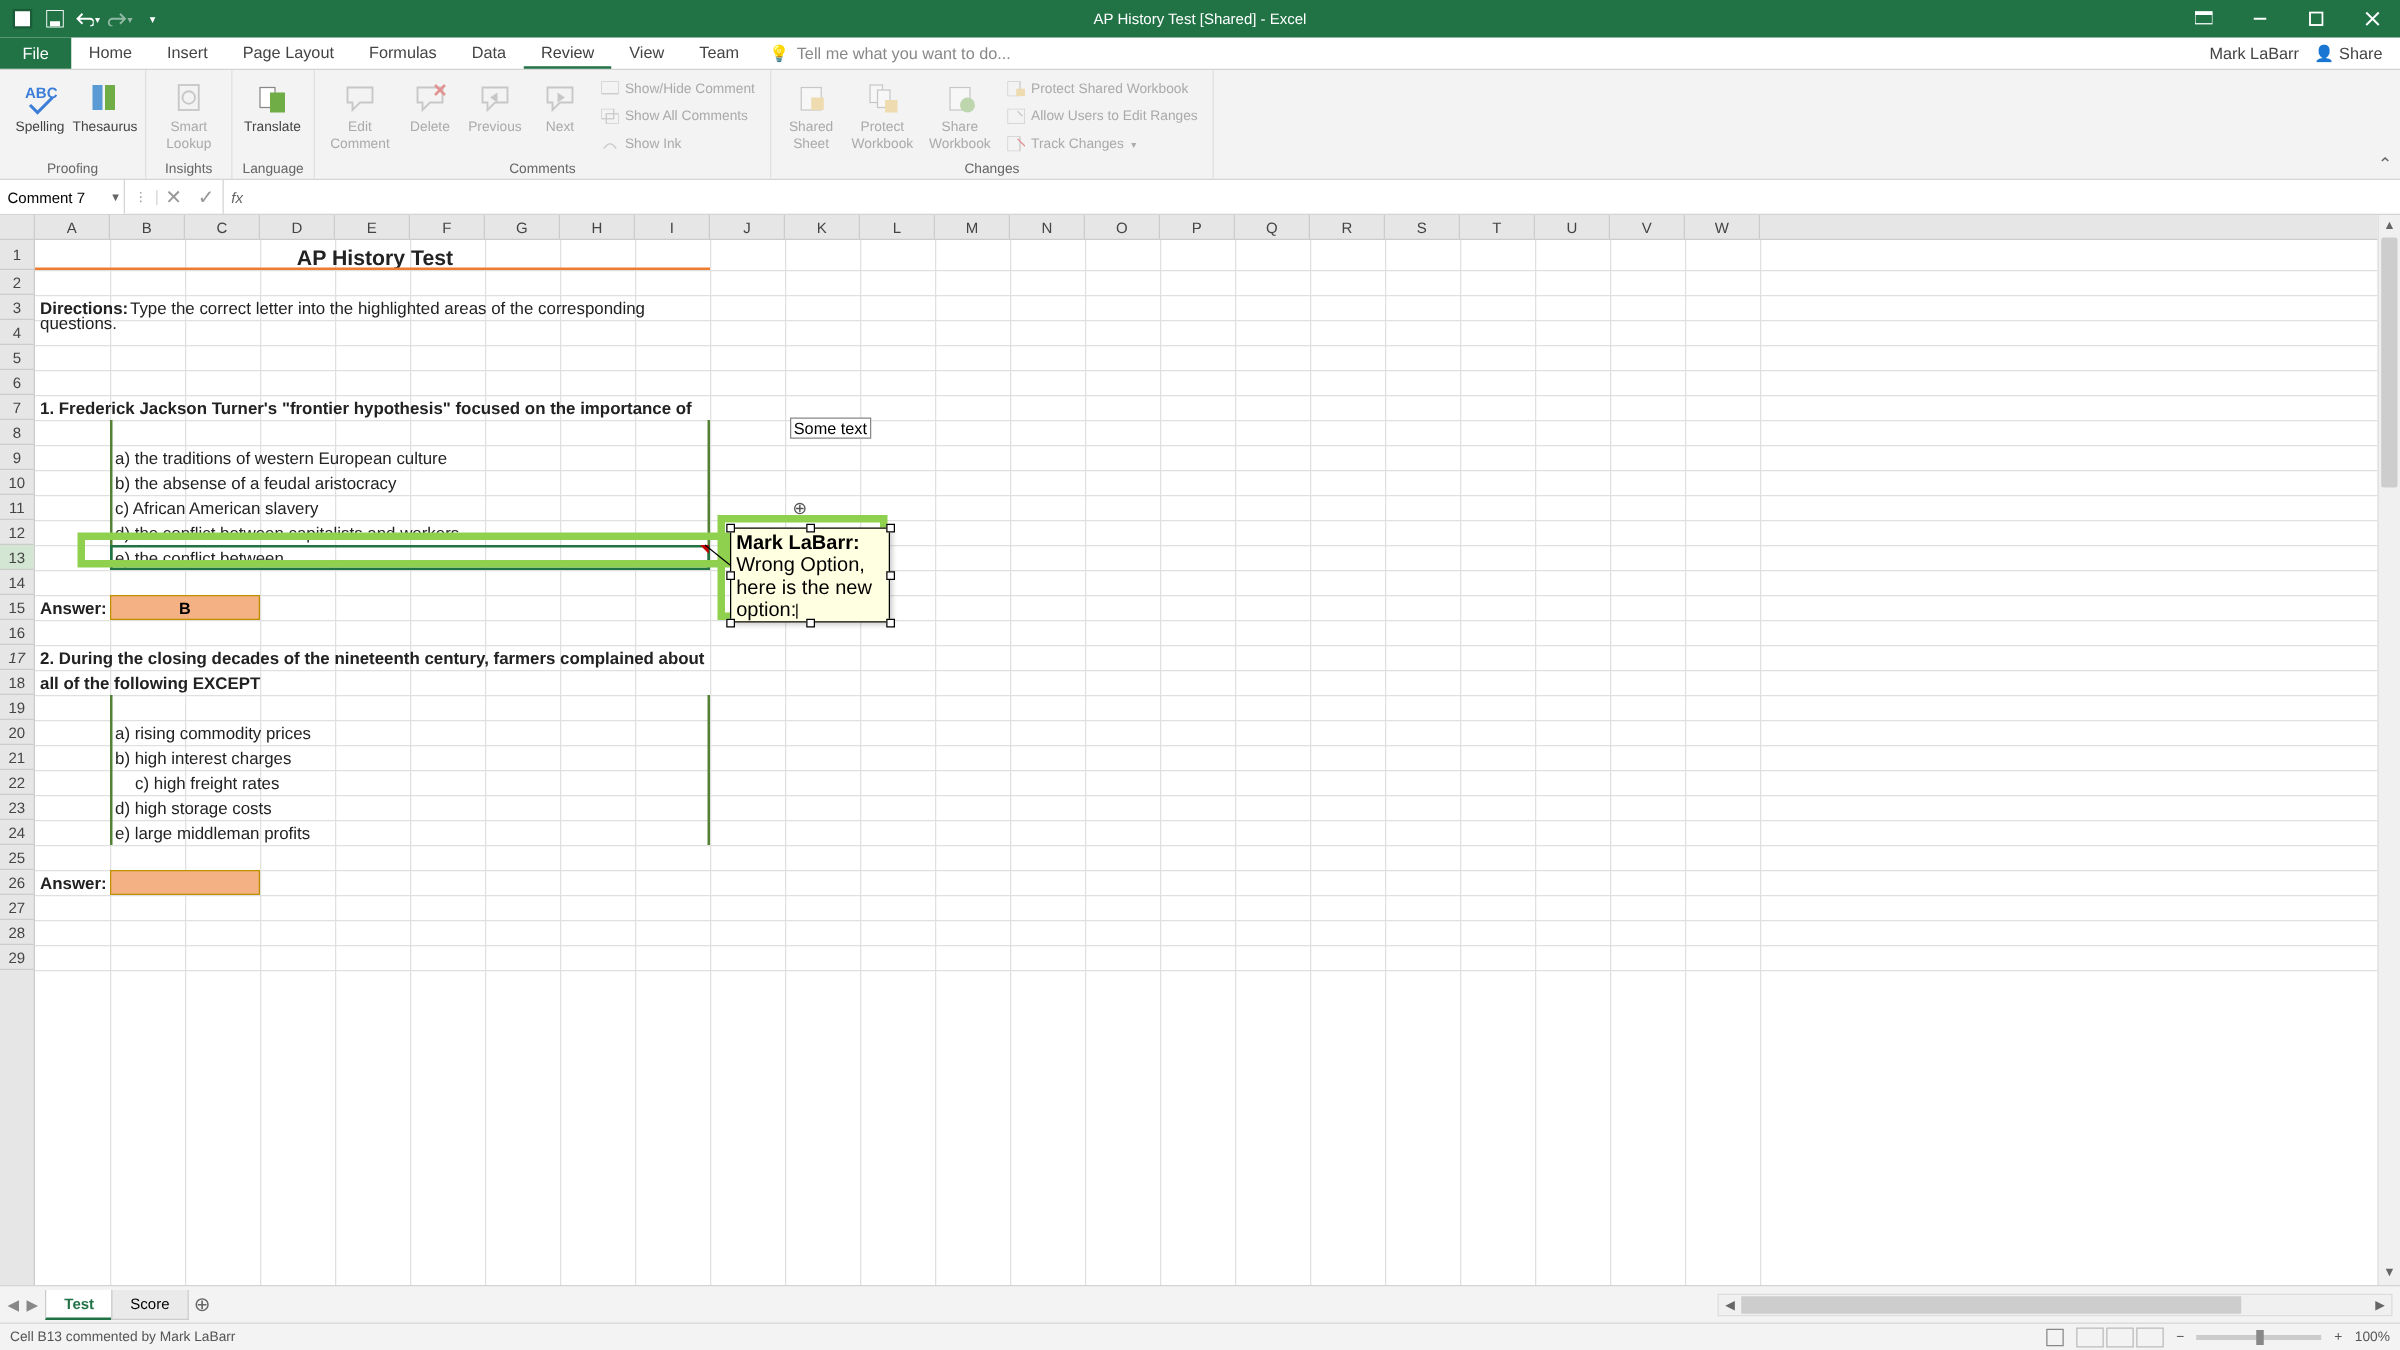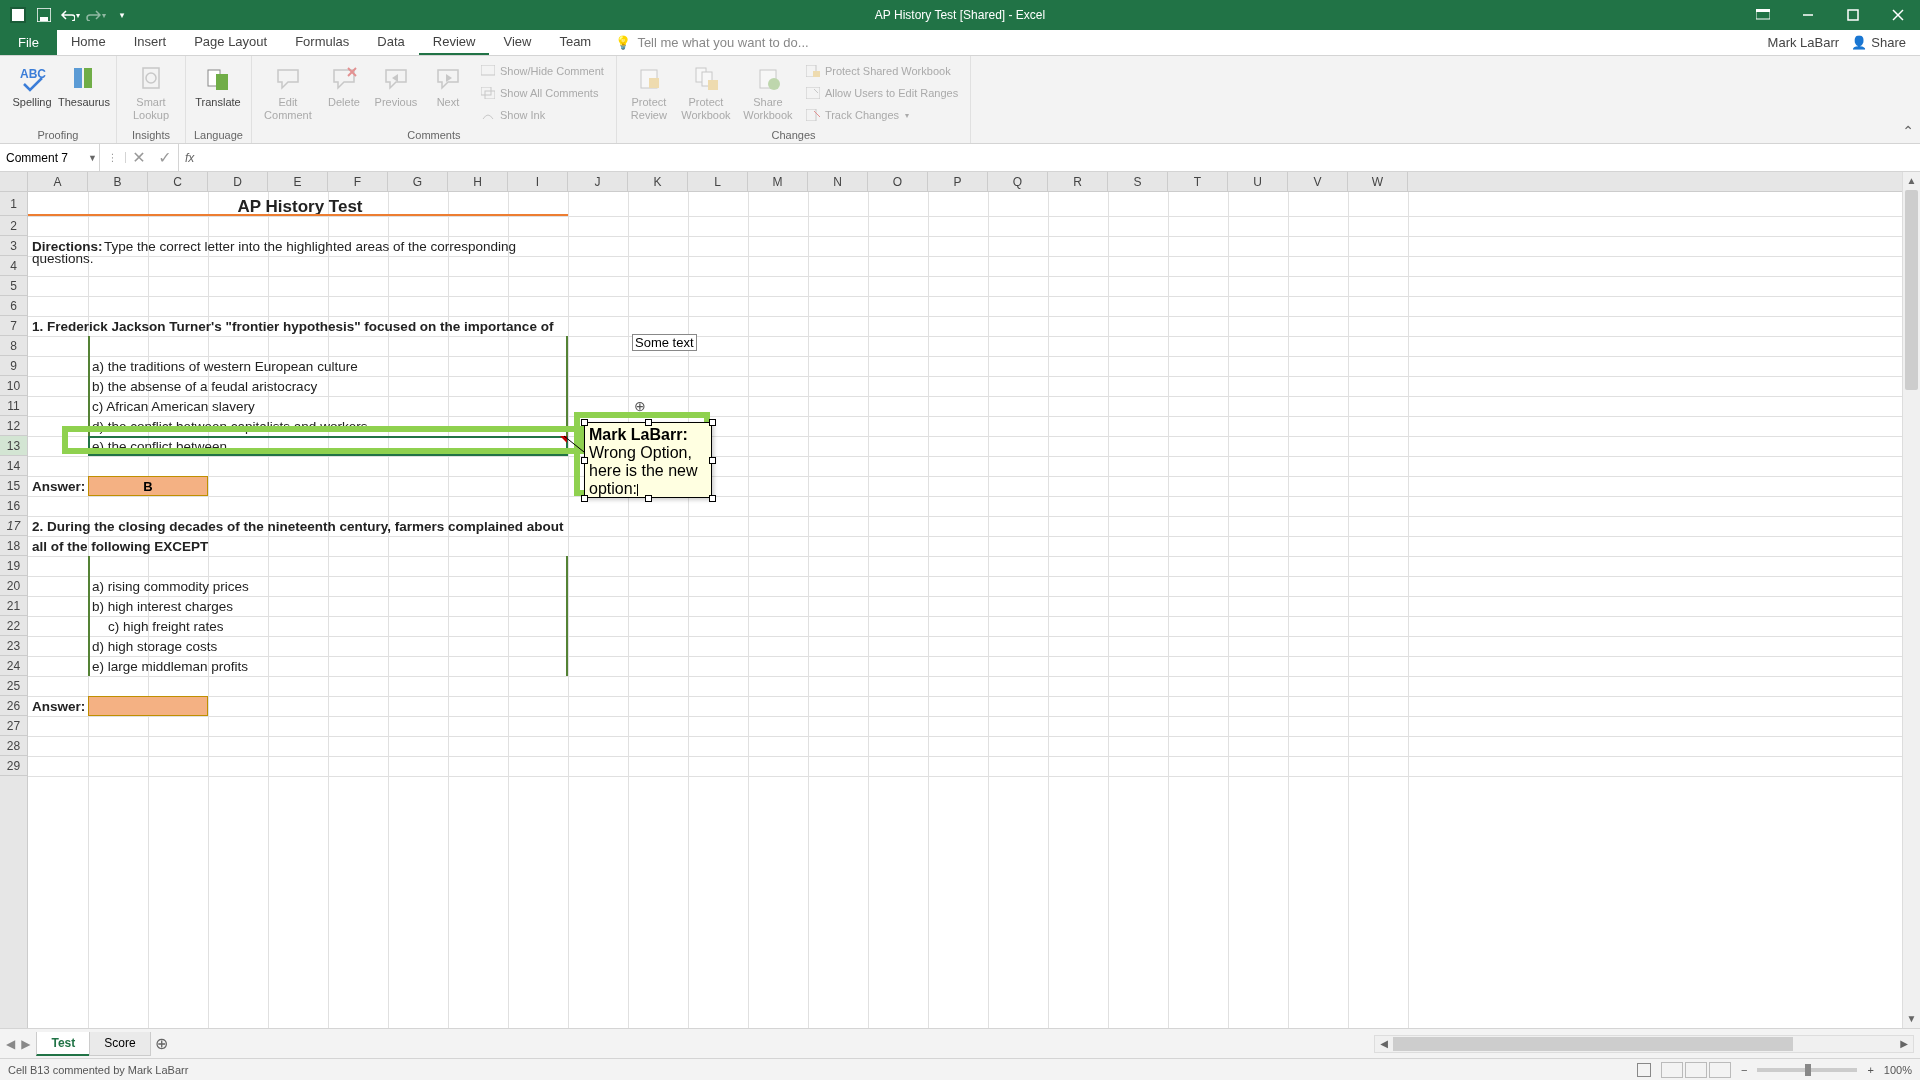--- a/index.html
+++ b/index.html
@@ -295,21 +295,21 @@
   </div>
   <div class="group">
     <div class="group-body">
       <div class="bigbtn disabled">
         <div class="ico">
             <svg width="28" height="28">
               <rect x="6" y="6" width="16" height="18" fill="#fff" stroke="#888"></rect>
               <rect x="14" y="14" width="10" height="10" fill="#e8b84a"></rect>
             </svg>
           </div>
-        <div class="lbl">Protect Review</div>
+        <div class="lbl">Shared Sheet</div>
       </div>
       <div class="bigbtn disabled" style="width:58px">
         <div class="ico">
             <svg width="28" height="28">
               <rect x="4" y="4" width="10" height="14" fill="#fff" stroke="#888"></rect>
               <rect x="10" y="8" width="10" height="14" fill="#fff" stroke="#888"></rect>
               <rect x="16" y="16" width="10" height="10" fill="#e8b84a"></rect>
             </svg>
           </div>
         <div class="lbl">Protect Workbook</div>

